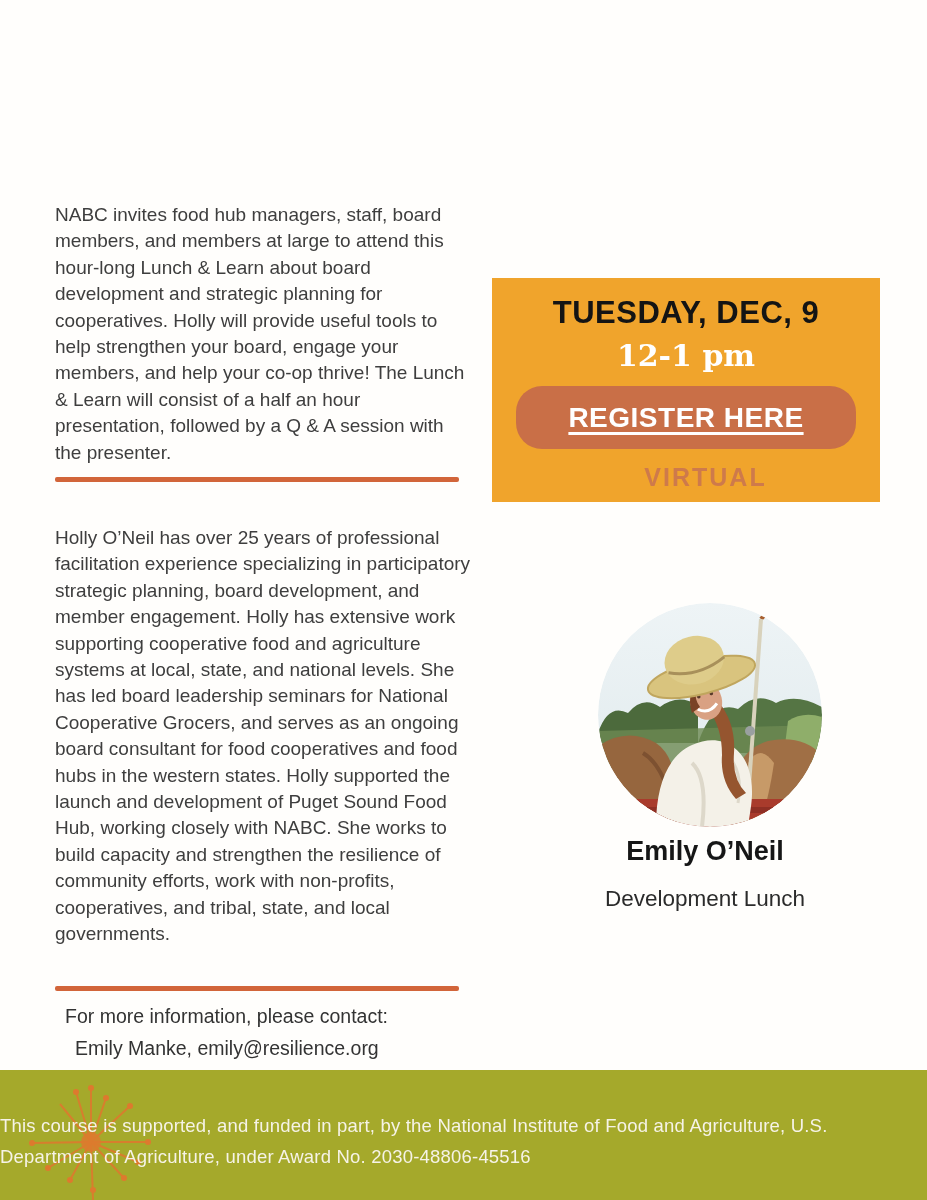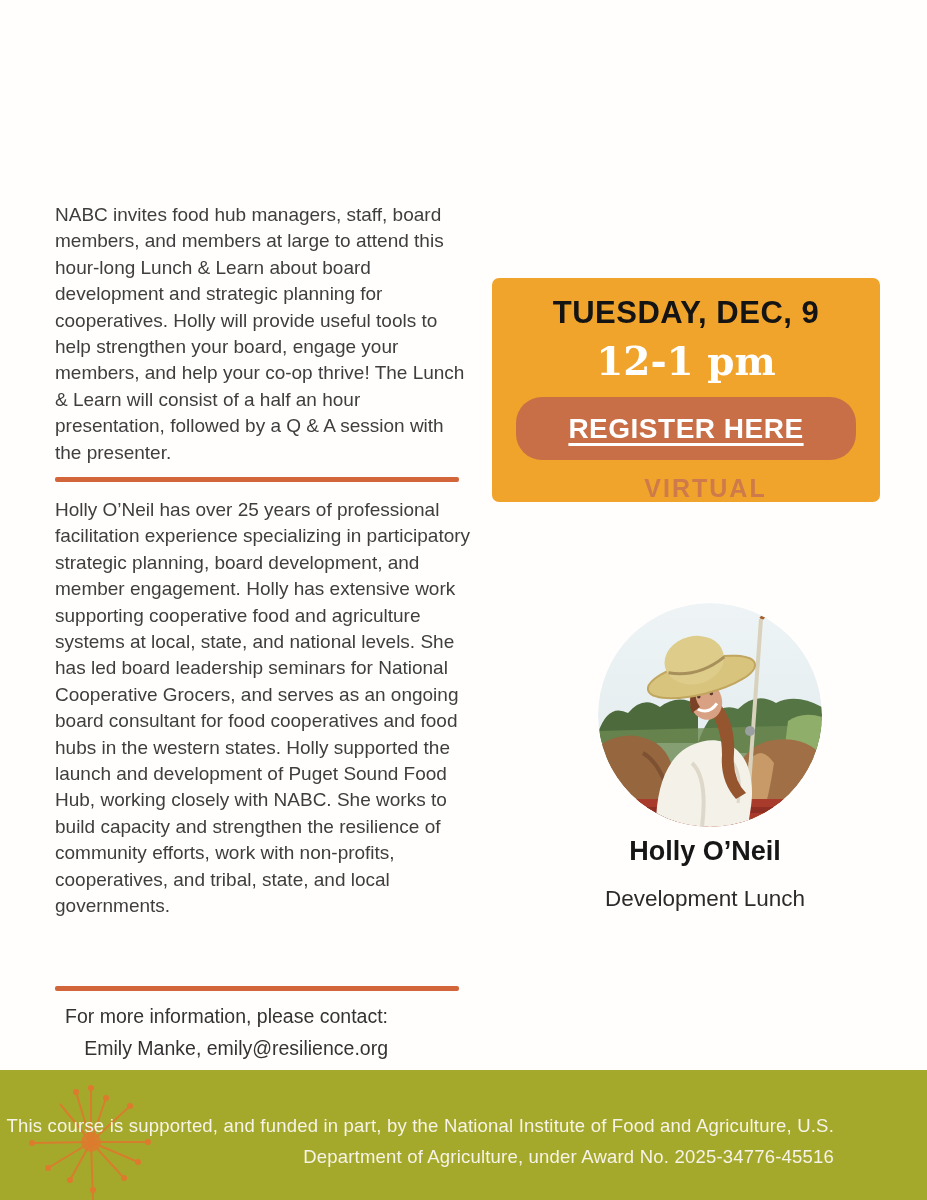--- a/index.html
+++ b/index.html
@@ -6,50 +6,50 @@
   body { width:927px; height:1200px; background:#ffffff; font-family:"Liberation Sans", sans-serif; }
   .page { position:relative; width:927px; height:1200px; background:#fffefc; overflow:hidden; }
 
   .title { position:absolute; left:55px; top:36px; width:640px;
            font-weight:bold; font-size:57px; line-height:60px; letter-spacing:-1px;
            color:var(--titleColor); }
 
   .left-col { position:absolute; left:55px; top:0; width:420px; }
   .para { position:absolute; left:0; width:418px; font-size:19px; line-height:26.4px; color:var(--bodyColor); }
   .para-intro { top:183px; }
-  .para-bio   { top:478px; width:424px; }
+  .para-bio   { top:506px; width:424px; }
   .divider { position:absolute; left:0; width:404px; height:5px; border-radius:2px; background:var(--dividerColor); }
   .divider-1 { top:477px; }
   .divider-2 { top:986px; }
-  .contact { position:absolute; left:10px; top:1000px; font-size:19.5px; line-height:32px; color:#333333;text-align:right; }
+  .contact { position:absolute; left:10px; top:1000px; font-size:19.5px; line-height:32px; color:#333333; }
 
   .event-box { position:absolute; left:492px; top:278px; width:388px; height:224px;
-               background:var(--boxColor); text-align:center;border-radius:7px; }
+               background:var(--boxColor); text-align:center; }
   .event-date { margin-top:17px; font-size:31px; font-weight:bold; color:#141414; letter-spacing:0.5px; }
-  .event-time { margin-top:7px; font-size:39px; font-weight:600; color:#ffffff;
+  .event-time { margin-top:7px; font-size:30px; font-weight:600; color:#ffffff;
                 font-family:"DejaVu Serif", serif; }
   .register-btn { margin:13px auto 0 auto; width:340px; height:63px; border-radius:26px;
                   background:var(--buttonColor); border:none; display:flex; align-items:center; justify-content:center;
                   cursor:pointer; }
   .register-btn span { font-size:28px; font-weight:bold; color:#ffffff; letter-spacing:0.5px;
                        text-decoration:underline; text-decoration-thickness:2.5px; text-underline-offset:5px;
                        font-family:"Liberation Sans", sans-serif; }
   .event-mode { margin-top:14px; font-size:25px; font-weight:bold; letter-spacing:2px; color:var(--virtualColor);padding-left:39px; }
 
   .photo-wrap { position:absolute; left:598px; top:603px; width:224px; height:224px;
                 border-radius:50%; overflow:hidden; }
   .speaker-name { position:absolute; left:540px; top:836px; width:330px; text-align:center;
                   font-size:27px; font-weight:bold; color:#161616; }
   .speaker-role { position:absolute; left:540px; top:882px; width:330px; text-align:center;
                   font-size:22.5px; line-height:33px; color:#2b2b2b; }
 
   .logo { position:absolute; left:583px; top:948px; }
 
   .footer { position:absolute; left:0; top:1070px; width:927px; height:130px; background:var(--footerColor); }
-  .footer-text { position:absolute; left:0; top:40px; width:834px; text-align:right;
+  .footer-text { position:absolute; left:0; top:40px; width:834px; text-align:left;
                  font-size:18.5px; line-height:31px; color:var(--footerTextColor); letter-spacing:0.2px; }
   .starburst { position:absolute; left:26px; top:6px; }
 </style>
 </head>
 <body>
 
 <div class="page">
 
 
   <div class="left-col">
@@ -119,21 +119,21 @@
 
         <g transform="rotate(-14 103 72)">
           <ellipse cx="103" cy="74" rx="55" ry="17" fill="#d9c47e" stroke="#c0a65e" stroke-width="2"></ellipse>
           <ellipse cx="100" cy="56" rx="30" ry="24" fill="#decc8a"></ellipse>
           <path d="M72 62 Q100 74 130 60" stroke="#a8905a" stroke-width="3" fill="none"></path>
         </g>
       </g>
     </svg>
   </div>
 
-  <div class="speaker-name">Holly O’Neil</div>
+  <div class="speaker-name">Emily O’Neil</div>
   <div class="speaker-role">
     <div>Development Lunch</div>
   </div>
 
 
   <div class="footer">
     <svg class="starburst" width="134" height="124" viewBox="0 0 134 124">
       <g stroke="var(--starColor)" stroke-width="2" fill="none" opacity="0.9">
         <line x1="65" y1="66" x2="65" y2="12"></line>
         <line x1="65" y1="66" x2="67" y2="124"></line>
@@ -158,17 +158,17 @@
         <circle cx="98" cy="102" r="3"></circle>
         <circle cx="44" cy="104" r="3"></circle>
         <circle cx="22" cy="92" r="3"></circle>
         <circle cx="50" cy="16" r="3"></circle>
         <circle cx="67" cy="114" r="3"></circle>
         <circle cx="65" cy="66" r="10" opacity="0.85"></circle>
       </g>
     </svg>
     <div class="footer-text">
       <div>This course is supported, and funded in part, by the National Institute of Food and Agriculture, U.S.</div>
-      <div>Department of Agriculture, under Award No. 2025-34776-45516</div>
+      <div>Department of Agriculture, under Award No. 2030-48806-45516</div>
     </div>
   </div>
 
 </div>
 
 </body></html>

